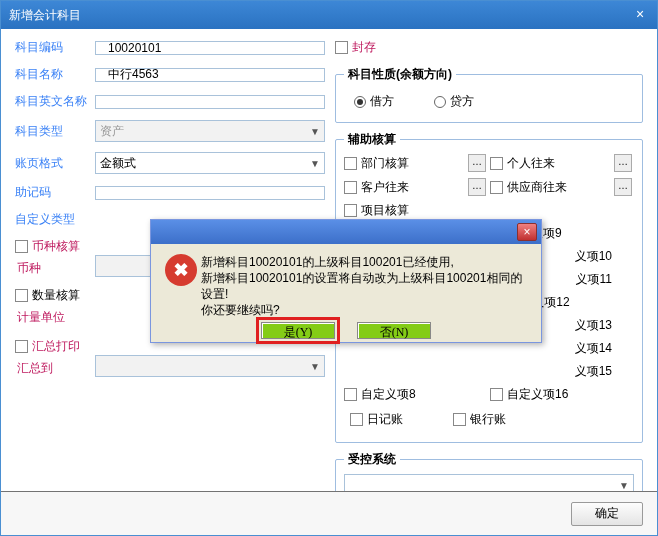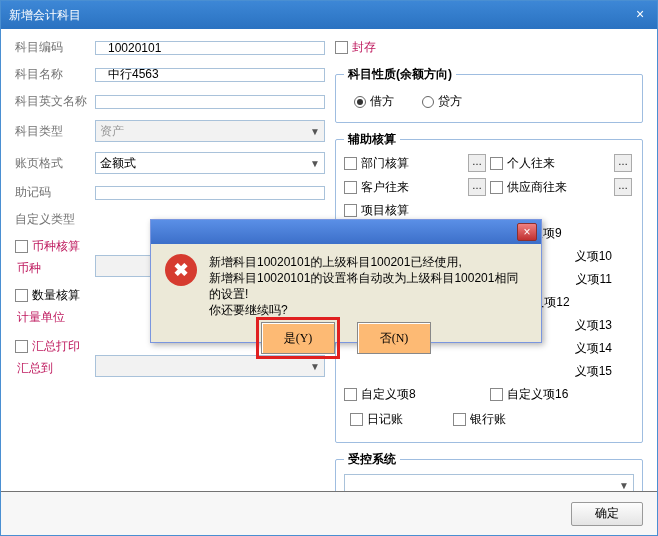--- a/index.html
+++ b/index.html
@@ -4,50 +4,50 @@
 <style>
   * { box-sizing: border-box; font-family: "Microsoft YaHei", SimSun, sans-serif; font-size: 12px; }
   body { margin: 0; background: #fff; }
   .window { width: 658px; height: 536px; border: 1px solid #4a8fd2; background: #fff; position: relative; }
   .titlebar { height: 28px; background: linear-gradient(#3d87d6, #2a72c1); color: #fff; display: flex; align-items: center; padding: 0 8px; justify-content: space-between; }
   .titlebar .close { width: 18px; height: 18px; text-align: center; cursor: pointer; color:#fff; font-size:14px; }
   .content { position: absolute; top: 28px; left: 0; right: 0; bottom: 44px; padding: 10px 14px; display: flex; gap: 10px; }
   .left { width: 310px; }
   .right { flex: 1; position:relative; }
   .row { display: flex; align-items: center; margin-bottom: 10px; }
-  .lbl { width: 80px; color: #737373; }
+  .lbl { width: 80px; color: #3b82f6; }
   .lbl.disabled, .disabled { color: #be185d; }
   .tin { flex: 1; height: 14px; border: 1px solid #a9c2da; padding: 2px 12px; background:#fff; }
   .sel { flex: 1; height: 22px; border: 1px solid #a9c2da; background: #fff; position: relative; display:flex; align-items:center; padding:0 4px; }
   .sel.dis { background: #f2f2f2; color:#999; }
   .sel .caret { position: absolute; right: 4px; font-size: 10px; color:#555; }
   .chk { display:inline-flex; align-items:center; gap:4px; }
   .cb { width:13px; height:13px; border:1px solid #888; background:#fff; display:inline-block; }
   fieldset { border:1px solid #9fbde0; border-radius:2px; margin:0 0 8px 0; padding:6px 8px 8px 8px; }
   legend { color:#000000; padding:0 4px;font-weight:bold; }
-  .radio-row { display:flex; gap:28px; padding:4px 10px; }
+  .radio-row { display:flex; gap:40px; padding:4px 10px; }
   .radio { display:inline-flex; align-items:center; gap:4px; }
   .rb { width:12px; height:12px; border:1px solid #666; border-radius:50%; display:inline-flex; align-items:center; justify-content:center; }
   .rb.checked::after { content:""; width:6px; height:6px; background:#333; border-radius:50%; }
   .aux-grid { display:grid; grid-template-columns: 1fr 20px 1fr 20px; row-gap:6px; column-gap:2px; align-items:center; }
   .aux-grid .spacer { width:0; }
   .dots { width:18px; height:18px; border:1px solid #aaa; background:#eee; text-align:center; line-height:14px; cursor:pointer; font-size:10px; }
   .acct-row { display:flex; gap:50px; margin:8px 0 6px 6px; }
   .footer { position:absolute; bottom:0; left:0; right:0; height:44px; border-top:1px solid #737373; display:flex; justify-content:flex-end; align-items:center; padding:0 14px; gap:10px; background:#f7f7f7; }
   .btn { min-width:72px; height:24px; border:1px solid #9a9a9a; background:linear-gradient(#fdfdfd,#e4e4e4); cursor:pointer; border-radius:2px; }
   
   .modal { position:absolute; left:149px; top:218px; width:392px; height:124px; background:#ece9d8; border:1px solid #7a96df; box-shadow:2px 2px 6px rgba(0,0,0,.3); }
   .modal-tb { height:24px; background:linear-gradient(#5a8fe6,#3c6fc9); display:flex; justify-content:flex-end; align-items:center; padding:0 4px; }
   .modal-close { width:20px; height:18px; background:linear-gradient(#f08080,#c03030); border:1px solid #8a3030; border-radius:2px; color:#fff; text-align:center; line-height:16px; cursor:pointer; font-size:12px; }
-  .modal-body { display:flex; padding:10px 12px 4px 14px; gap:12px; }
+  .modal-body { display:flex; padding:10px 12px 4px 14px; gap:4px; }
   .err-icon { width:32px; height:32px; border-radius:50%; background:#d63b2f; display:flex; align-items:center; justify-content:center; flex-shrink:0; }
   .err-icon::before { content:"✖"; color:#fff; font-size:18px; font-weight:bold; }
   .msg { font-family: SimSun, serif; line-height:16px; color:#000; }
   .modal-btns { display:flex; justify-content:center; gap:22px; padding-bottom:8px; }
-  .mbtn { min-width:74px; height:32px; border:1px solid #888; background:#fdba74; cursor:pointer; font-family:SimSun,serif; box-shadow: 1px 1px 0 #fff inset; }
+  .mbtn { min-width:74px; height:17px; border:1px solid #888; background:#84cc16; cursor:pointer; font-family:SimSun,serif; box-shadow: 1px 1px 0 #fff inset; }
   .mbtn.primary { outline:3px solid #e02020; outline-offset:2px; }
 </style>
 </head>
 <body>
 
 <div class="window">
   <div class="titlebar">
     <span>新增会计科目</span>
     <span class="close">×</span>
   </div>

